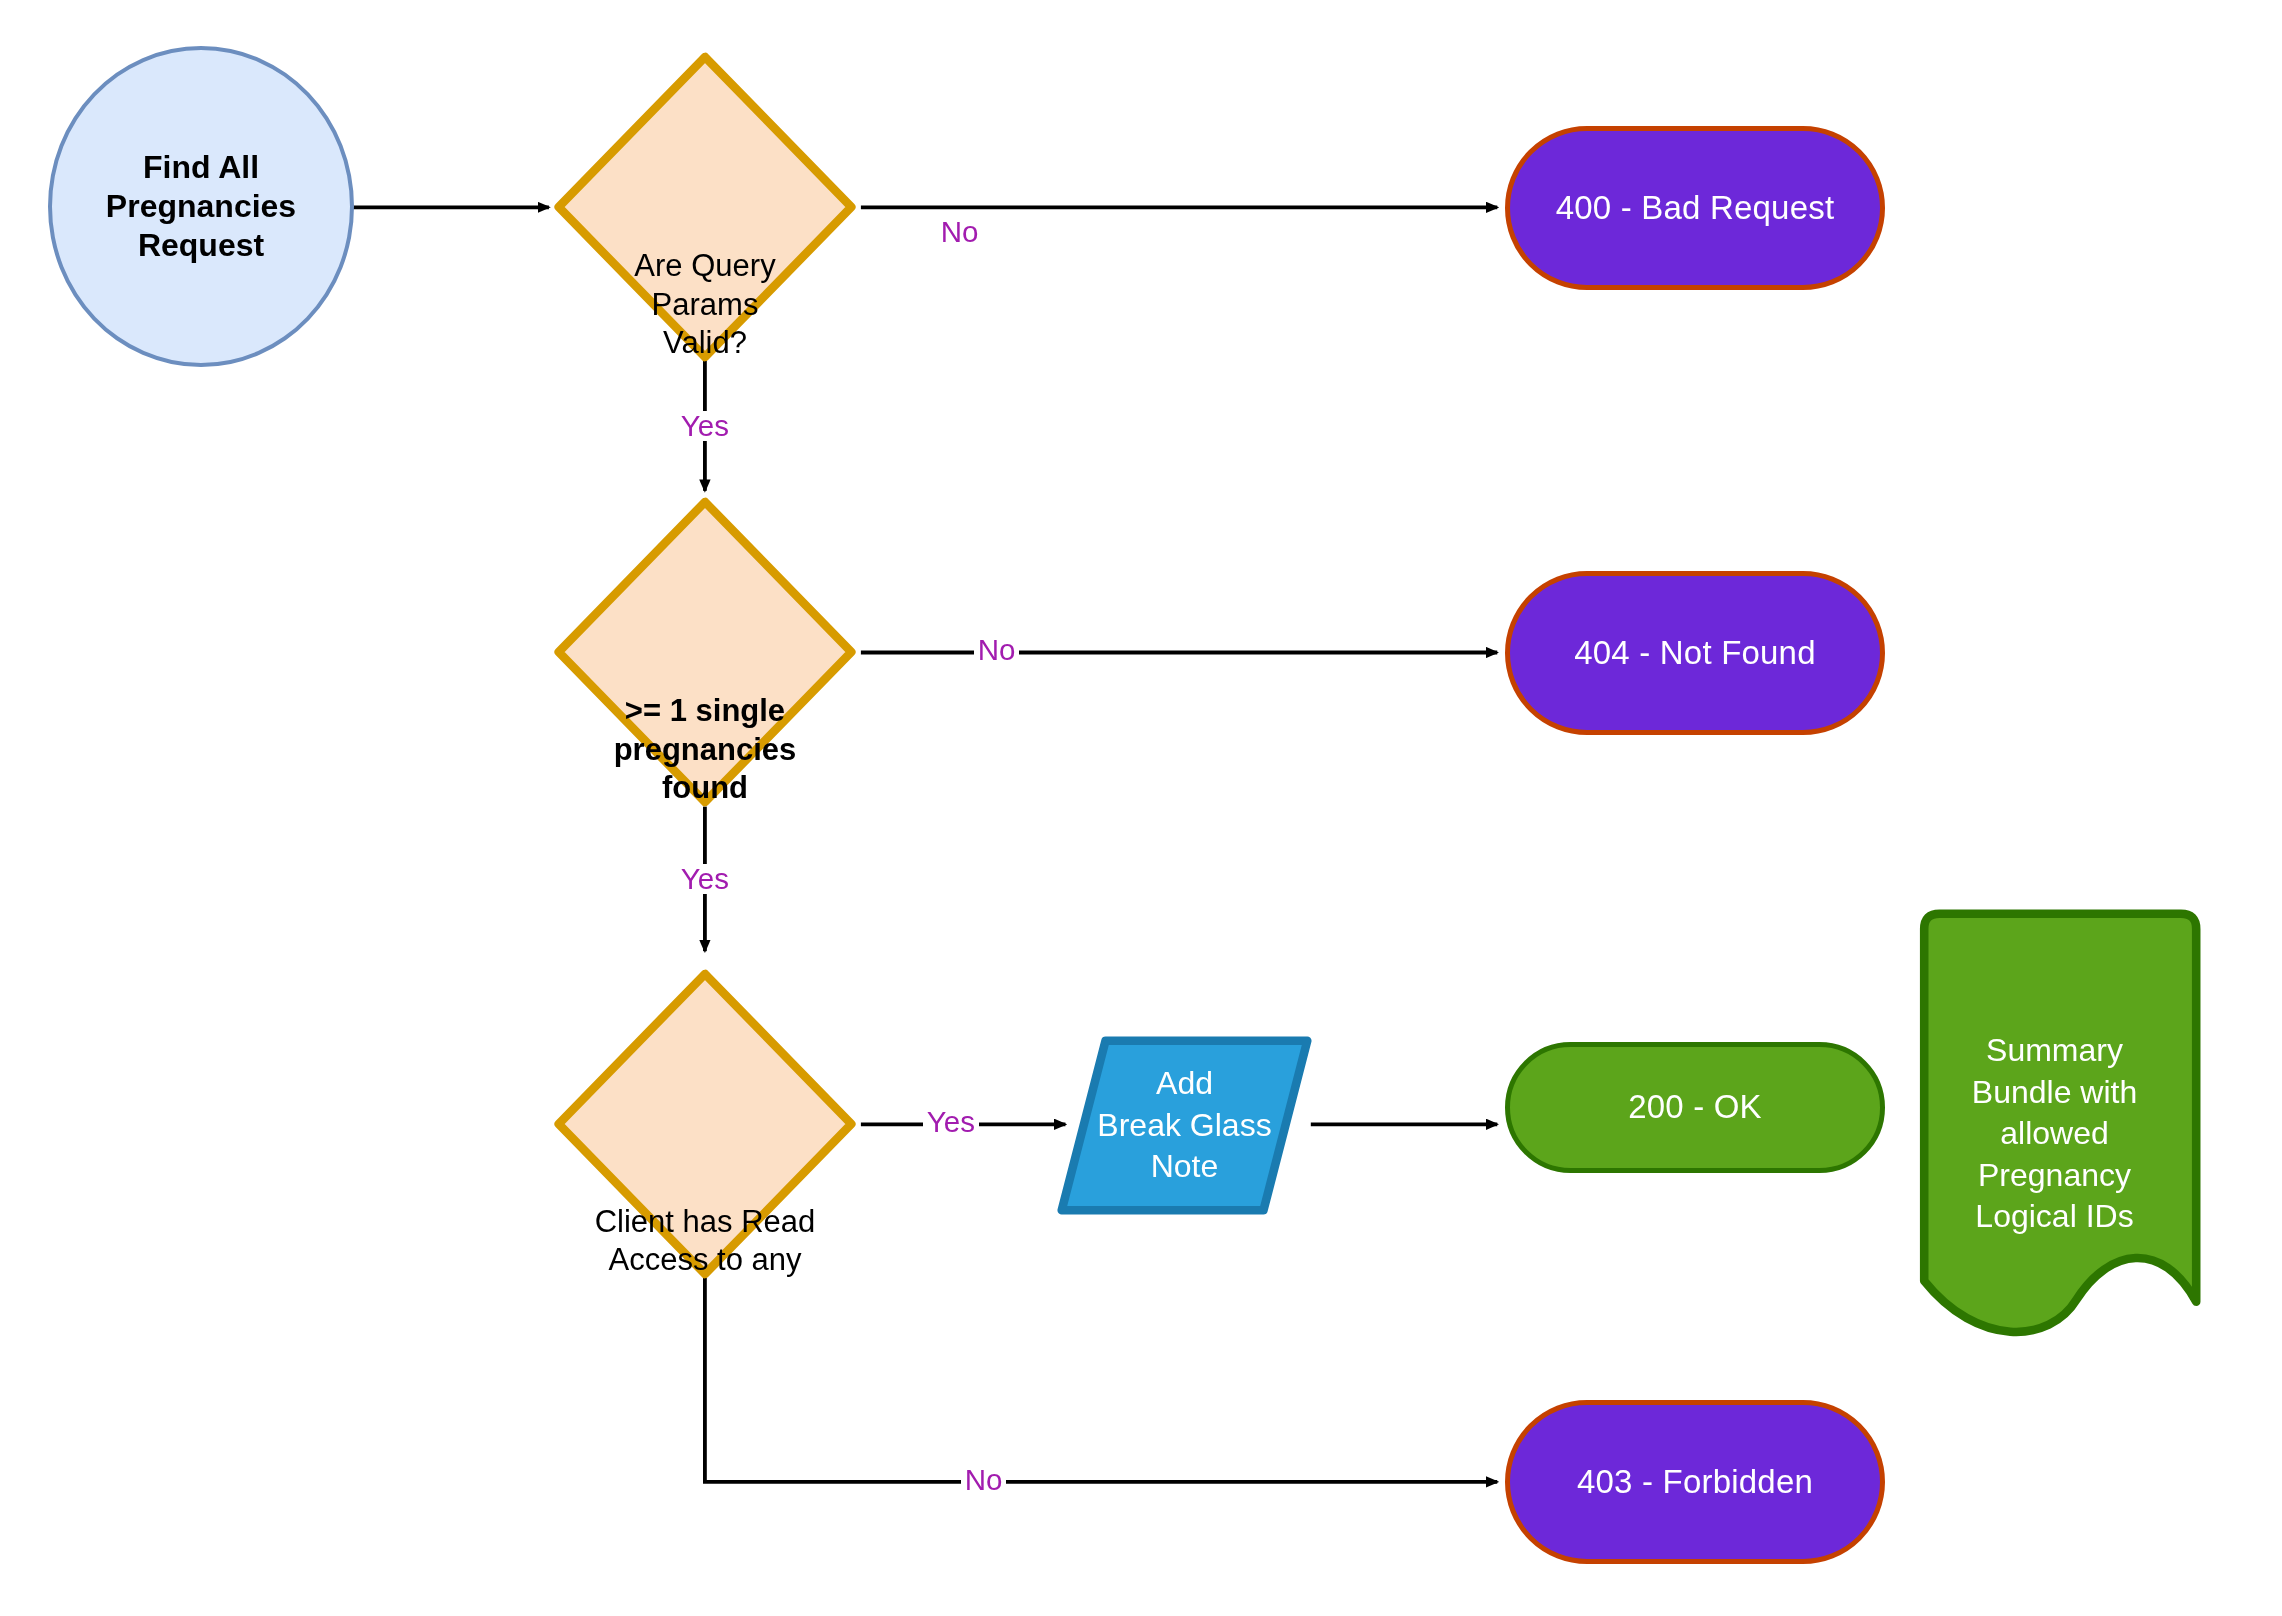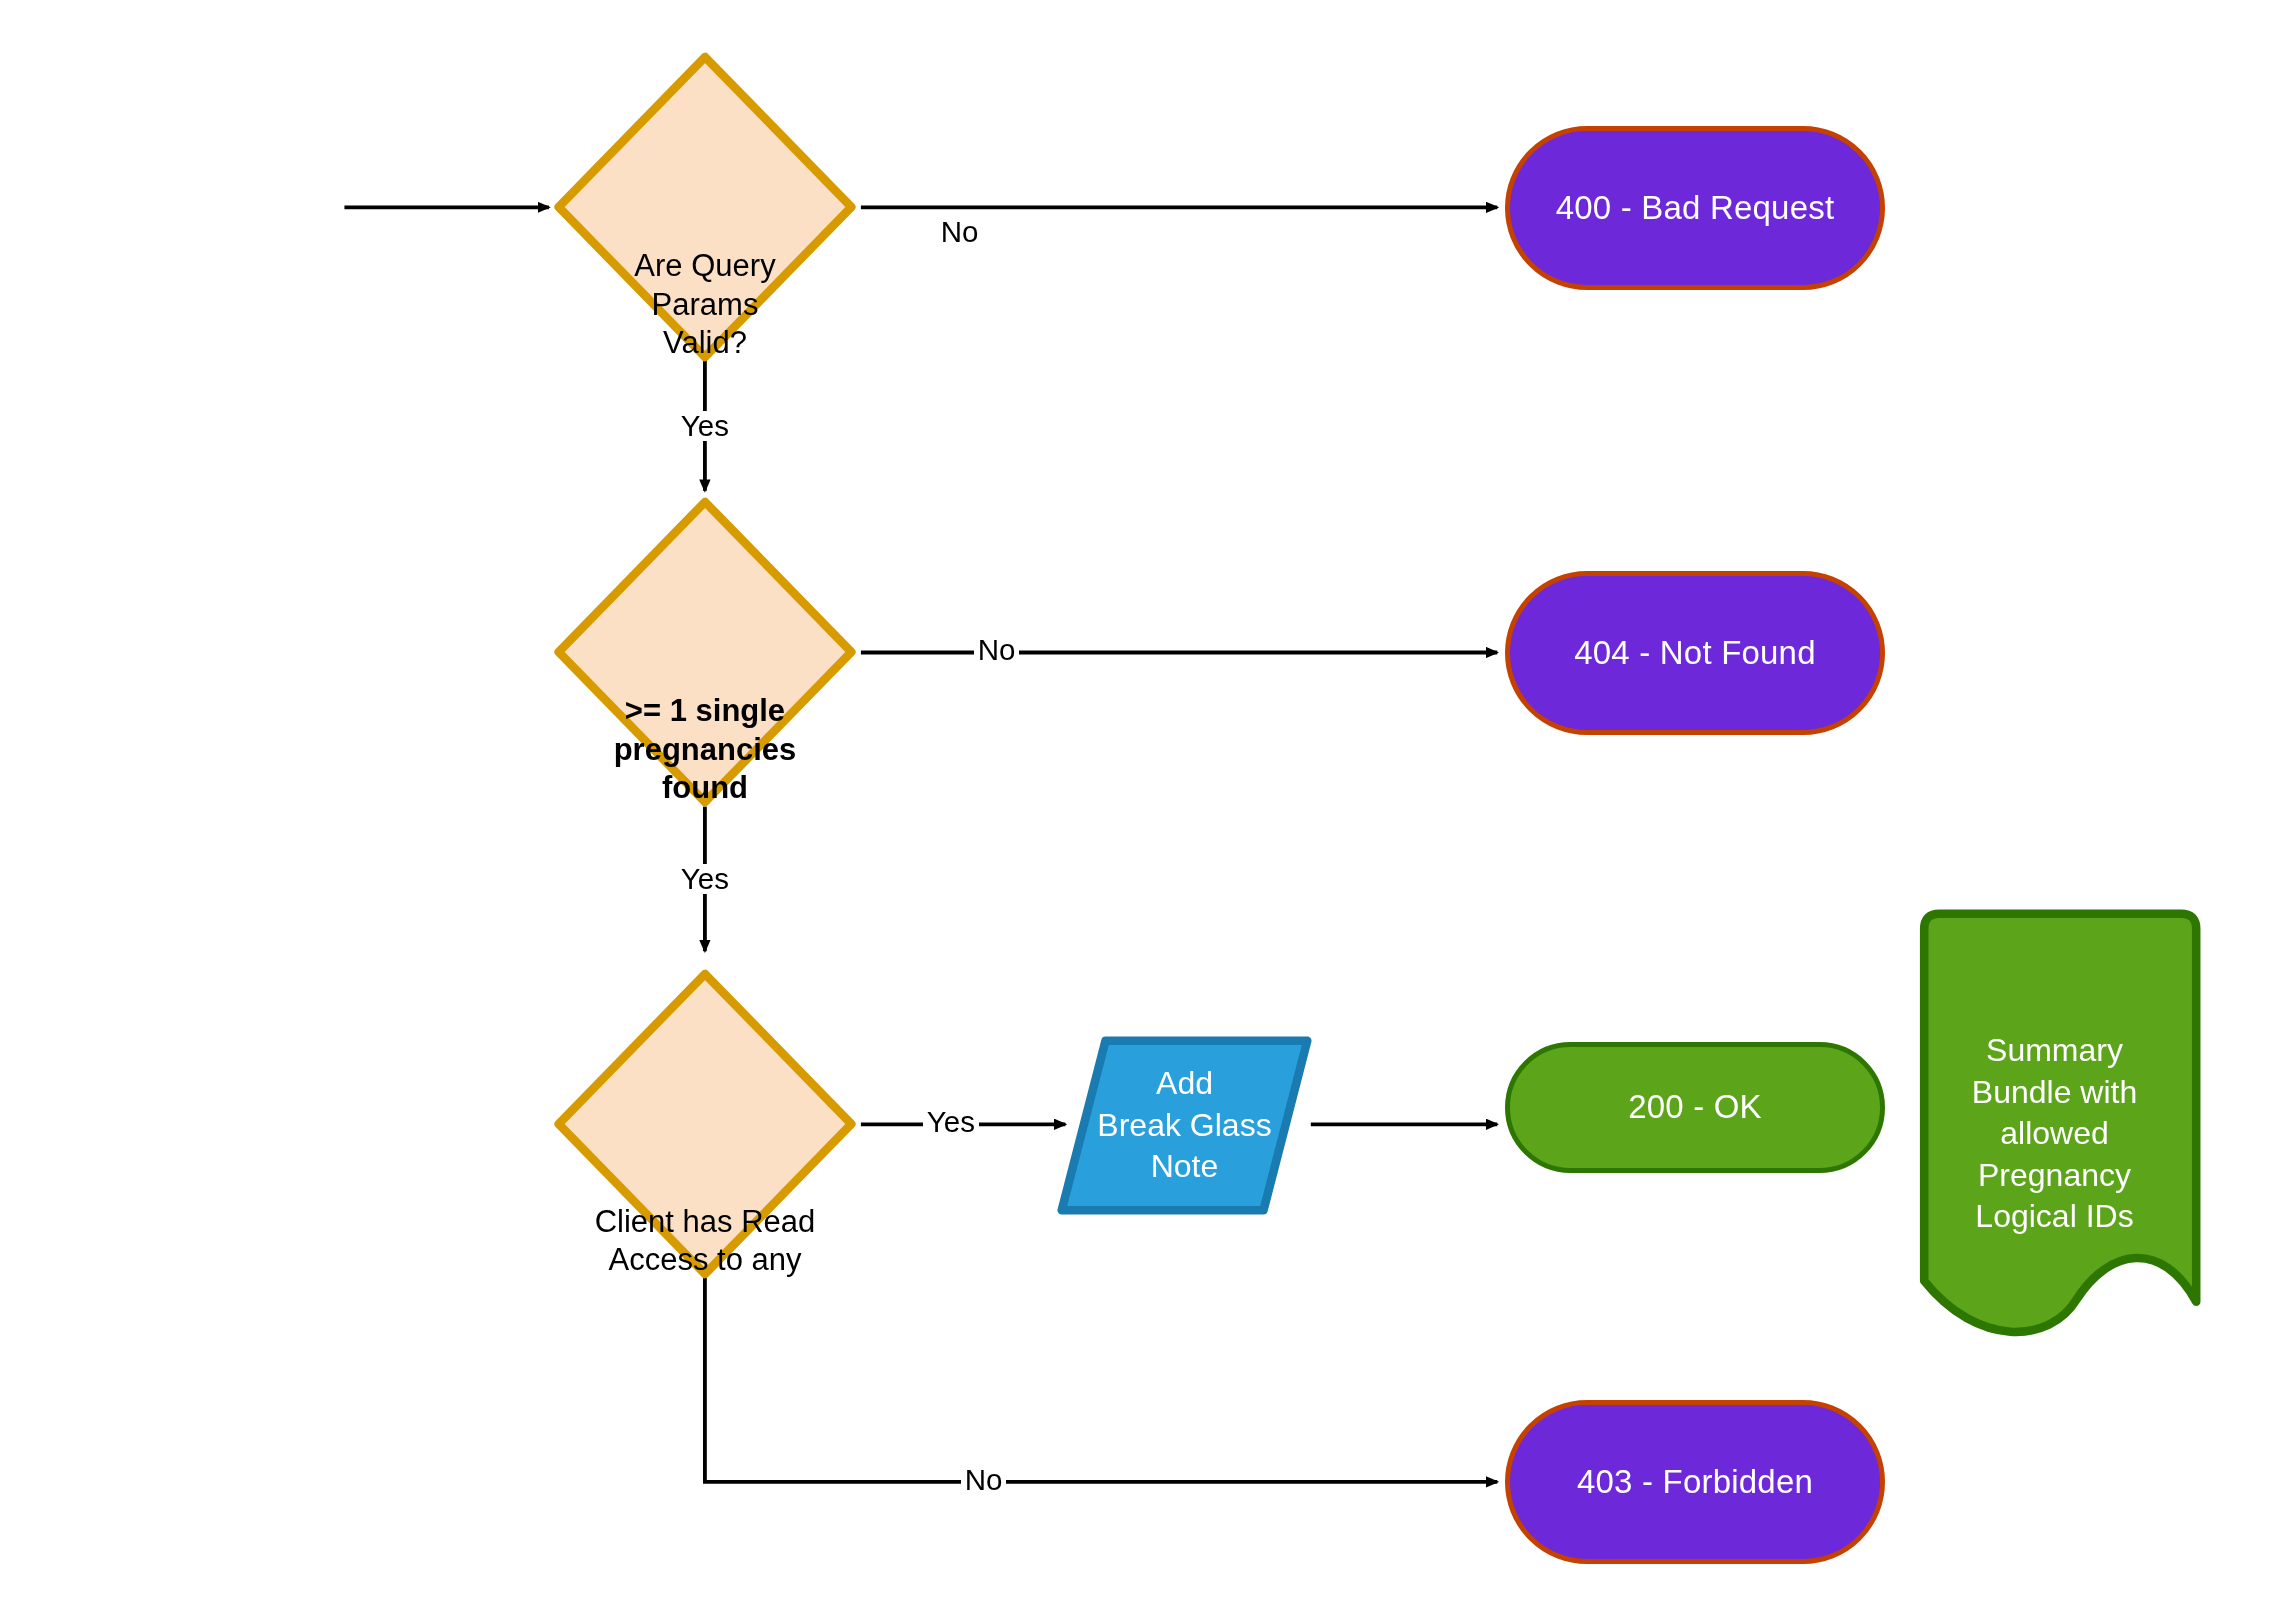--- a/index.html
+++ b/index.html
@@ -132,21 +132,21 @@
     text-align: center;
     color: #ffffff;
     font-size: 32px;
     line-height: 1.3;
     pointer-events: none;
   }
 
   
   .edge-label {
     position: absolute;
-    color: #000000;
+    color: #a21caf;
     font-size: 29.5px;
     background: #ffffff;
     padding: 0 3.8px;
     white-space: nowrap;
     line-height: 1;
   }
 </style>
 </head>
 <body>
 
@@ -169,20 +169,27 @@
 
     <path d="M 741,848 L 741,1000" stroke="#000000" stroke-width="4" fill="none" marker-end="url(#arrow)"></path>
 
     <path d="M 905,1182 L 1120,1182" stroke="#000000" stroke-width="4" fill="none" marker-end="url(#arrow)"></path>
 
     <path d="M 1378,1182 L 1574,1182" stroke="#000000" stroke-width="4" fill="none" marker-end="url(#arrow)"></path>
 
     <path d="M 741,1336 L 741,1558 L 1574,1558" stroke="#000000" stroke-width="4" fill="none" marker-end="url(#arrow)"></path>
   </svg>
 
+  <div class="node start-node" style="left:48px; top:46px; width:306px; height:321px;">
+    <div>
+      <div>Find All</div>
+      <div>Pregnancies</div>
+      <div>Request</div>
+    </div>
+  </div>
 
   <div class="diamond-wrap" style="left:553px; top:51px; width:304px; height:312px;">
     <svg width="304" height="312" viewBox="0 0 320 328">
       <polygon points="160,6 314,164 160,322 6,164" fill="#fce0c6" stroke="#d79b00" stroke-width="9" stroke-linejoin="round"></polygon>
     </svg>
     <div class="diamond-label">
       <div>
         <div>Are Query</div>
         <div>Params</div>
         <div>Valid?</div>

